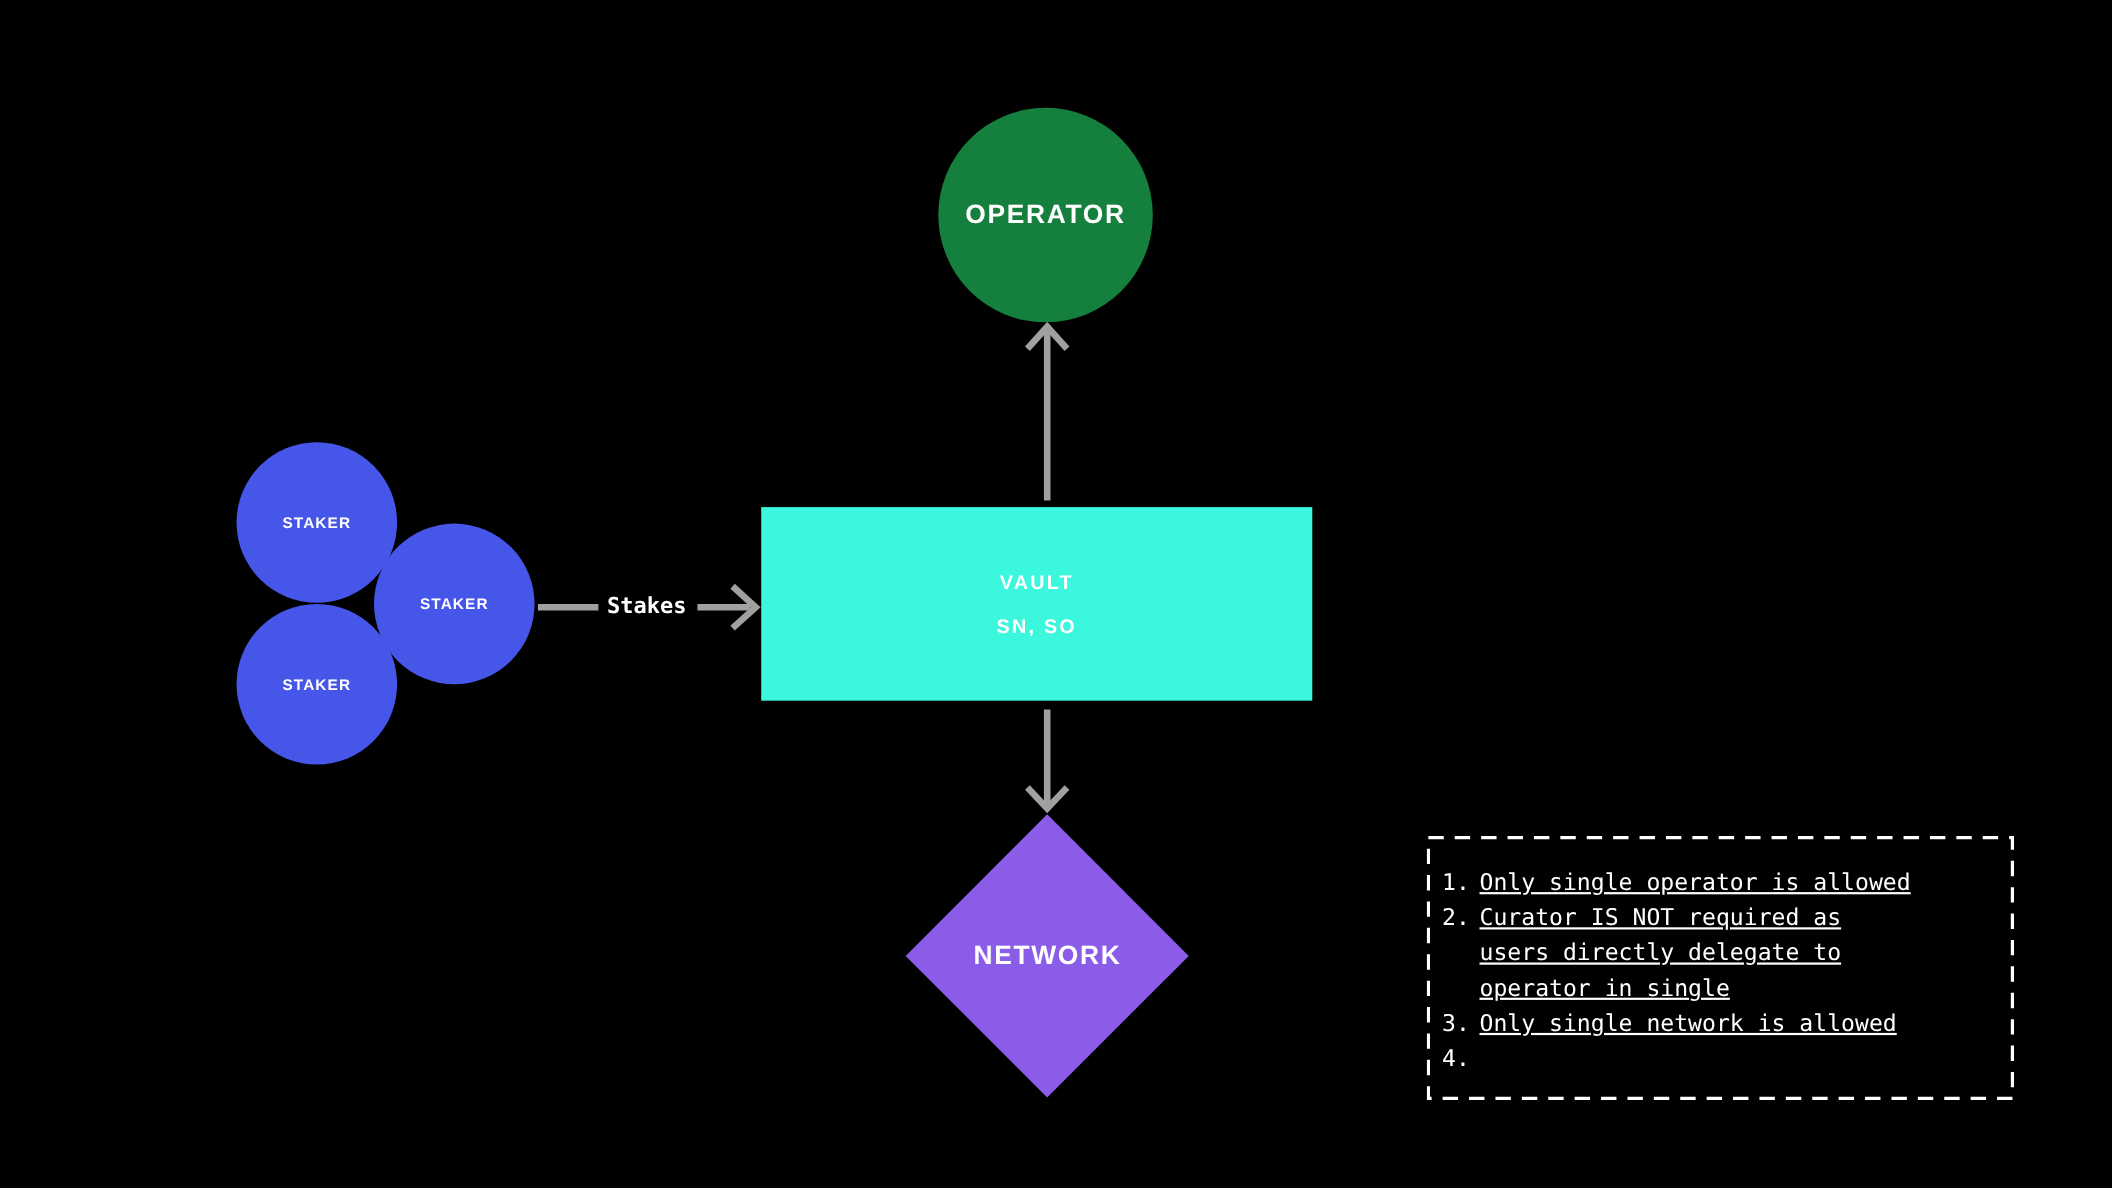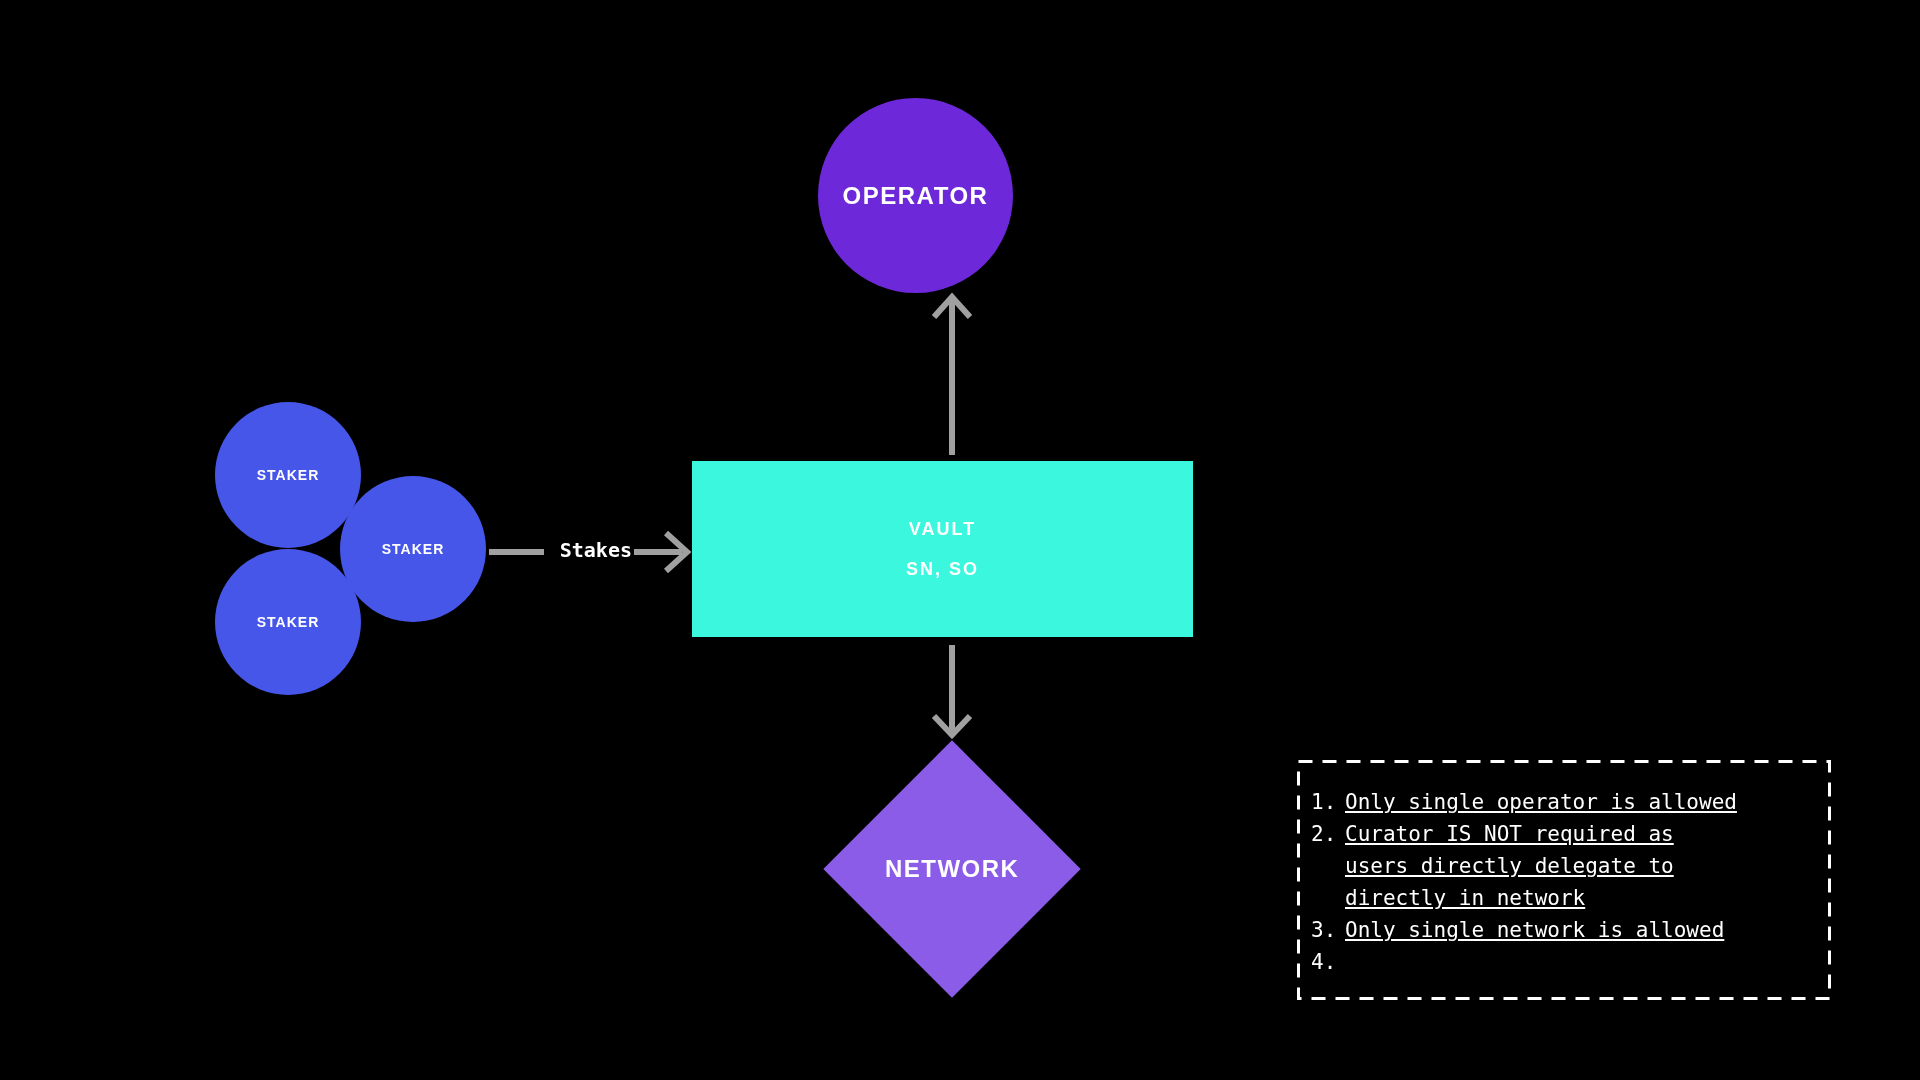--- a/index.html
+++ b/index.html
@@ -22,23 +22,23 @@
     user-select: none;
   }
   .circle {
     position: absolute;
     border-radius: 50%;
     display: flex;
     align-items: center;
     justify-content: center;
   }
   .operator {
-    left: 818px; top: 98px;
+    left: 853px; top: 98px;
     width: 195px; height: 195px;
-    background: #6d28d9;
+    background: #15803d;
   }
   .operator .node-label { font-size: 24px; letter-spacing: 1.5px; }
   .staker {
     width: 146px; height: 146px;
     background: #4656e8;
   }
   .staker .node-label { font-size: 14px; letter-spacing: 1px; }
   .staker-1 { left: 215px; top: 402px; }
   .staker-2 { left: 340px; top: 476px; z-index: 2; }
   .staker-3 { left: 215px; top: 549px; }
@@ -75,21 +75,21 @@
   .arrow-layer {
     position: absolute;
     left: 0; top: 0;
     width: 1920px; height: 1080px;
     pointer-events: none;
   }
   .stakes-label {
     position: absolute;
     left: 544px; top: 538px;
     width: 88px;
-    text-align: right;
+    text-align: center;
     color: #ffffff;
     font-family: "DejaVu Sans Mono", monospace;
     font-weight: bold;
     font-size: 20px;
   }
   .notes-box {
     position: absolute;
     left: 1297px; top: 760px;
     width: 534px; height: 240px;
     box-sizing: border-box;
@@ -172,21 +172,21 @@
     </svg>
     <div class="notes-content">
       <div class="note-row">
         <span class="note-num">1.</span>
         <span class="note-text">Only single operator is allowed</span>
       </div>
       <div class="note-row">
         <span class="note-num">2.</span>
         <span class="note-text">Curator IS NOT required as
 users directly delegate to
-directly in network</span>
+operator in single</span>
       </div>
       <div class="note-row">
         <span class="note-num">3.</span>
         <span class="note-text">Only single network is allowed</span>
       </div>
       <div class="note-row">
         <span class="note-num">4.</span>
       </div>
     </div>
   </div>

